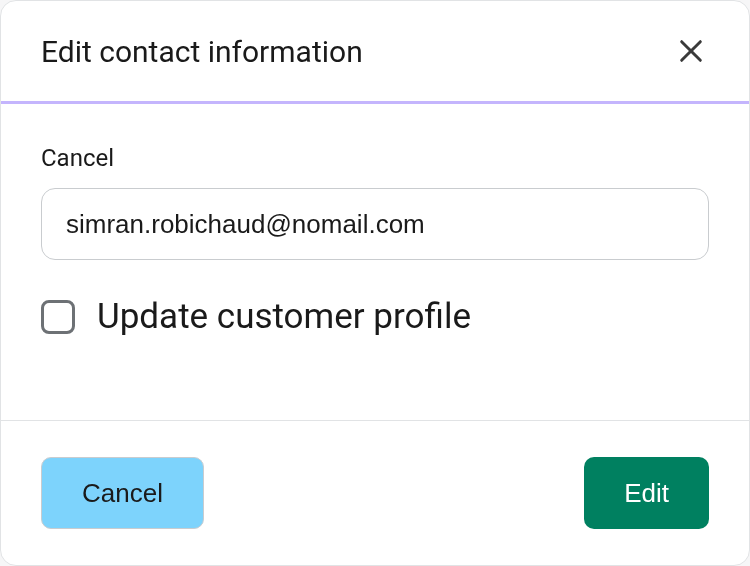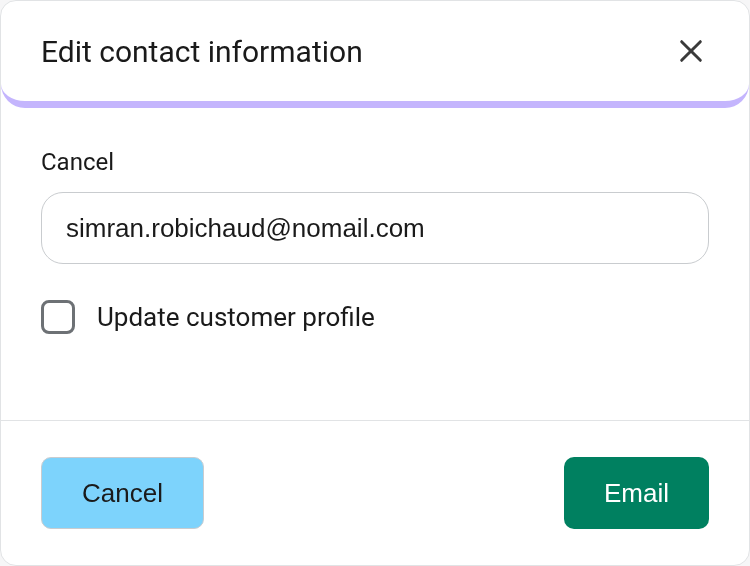--- a/index.html
+++ b/index.html
@@ -17,22 +17,21 @@
       border: 1px solid #e1e3e5;
       border-radius: 16px;
       display: flex;
       flex-direction: column;
     }
     .modal-header {
       display: flex;
       align-items: center;
       justify-content: space-between;
       padding: 32px 40px;
-      border-bottom: 7px solid #c4b5fd;
-      border-radius: 24px;
+      border-bottom: 3px solid #c4b5fd;
     }
     .modal-title {
       font-size: 30px;
       font-weight: 400;
       color: #1a1a1a;
     }
     .close-btn {
       width: 36px;
       height: 36px;
       background: transparent;
@@ -54,21 +53,21 @@
       display: block;
       font-size: 24px;
       font-weight: 400;
       color: #1a1a1a;
       margin-bottom: 16px;
     }
     .text-input {
       width: 100%;
       height: 72px;
       border: 1px solid #c9cccf;
-      border-radius: 22px;
+      border-radius: 14px;
       padding: 0 24px;
       font-size: 26px;
       color: #1a1a1a;
       background: #ffffff;
       outline: none;
     }
 
     .checkbox-row {
       margin-top: 36px;
       display: flex;
@@ -96,21 +95,21 @@
       position: absolute;
       left: 9px;
       top: 3px;
       width: 8px;
       height: 16px;
       border: solid white;
       border-width: 0 3px 3px 0;
       transform: rotate(45deg);
     }
     .checkbox-label {
-      font-size: 26px;
+      font-size: 35px;
       color: #1a1a1a;
       cursor: pointer;
     }
 
     .modal-footer {
       display: flex;
       align-items: center;
       justify-content: space-between;
       padding: 36px 40px;
     }
@@ -156,16 +155,16 @@
     <input id="email" type="text" class="text-input" value="simran.robichaud@nomail.com" style="">
 
     <div class="checkbox-row">
       <input id="update-profile" type="checkbox" class="checkbox" style="">
       <label for="update-profile" class="checkbox-label">Update customer profile</label>
     </div>
   </div>
 
   <div class="modal-footer">
     <button class="btn btn-secondary">Cancel</button>
-    <button class="btn btn-primary">Email</button>
+    <button class="btn btn-primary">Edit</button>
   </div>
 
 </div>
 
 </body></html>

